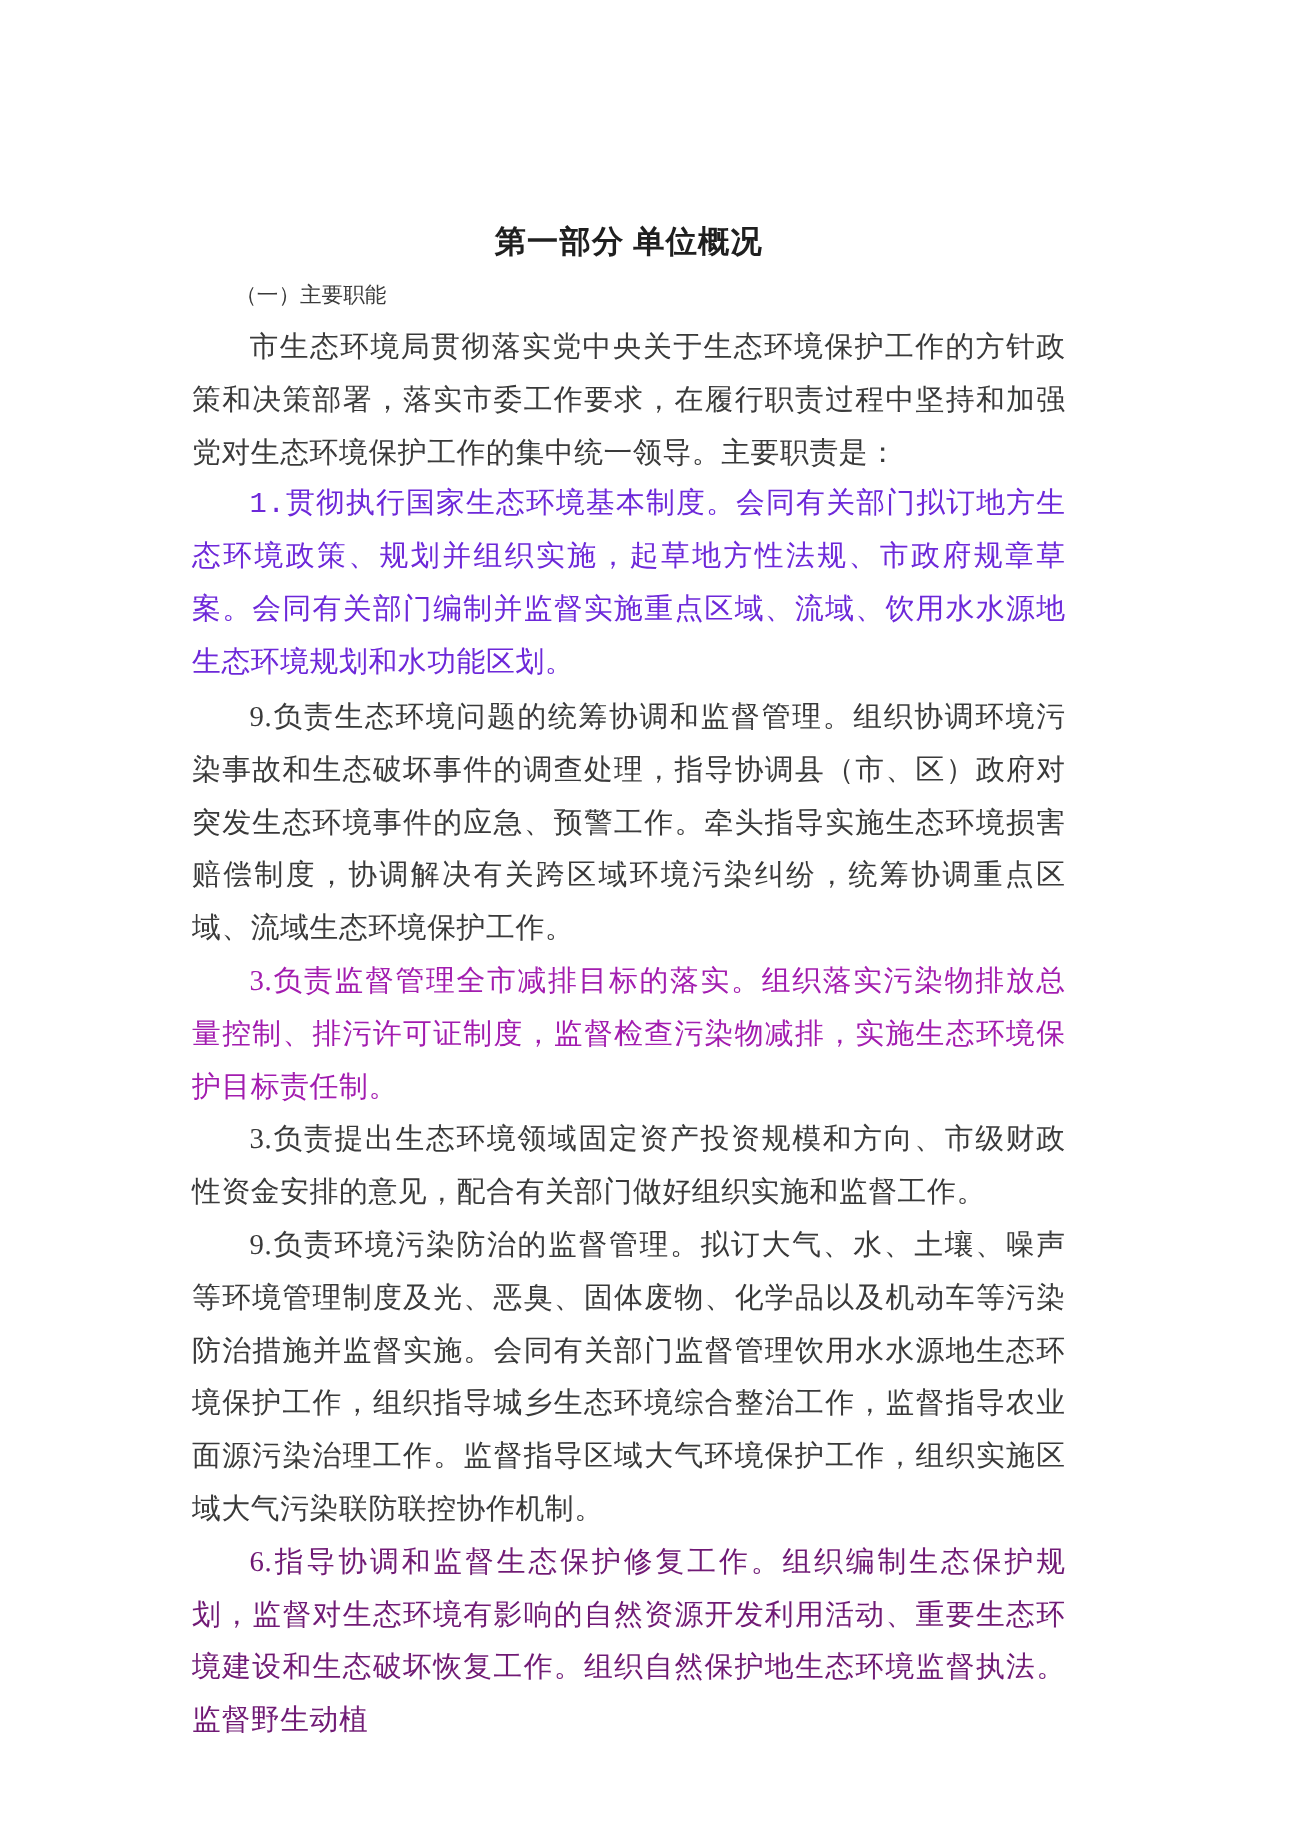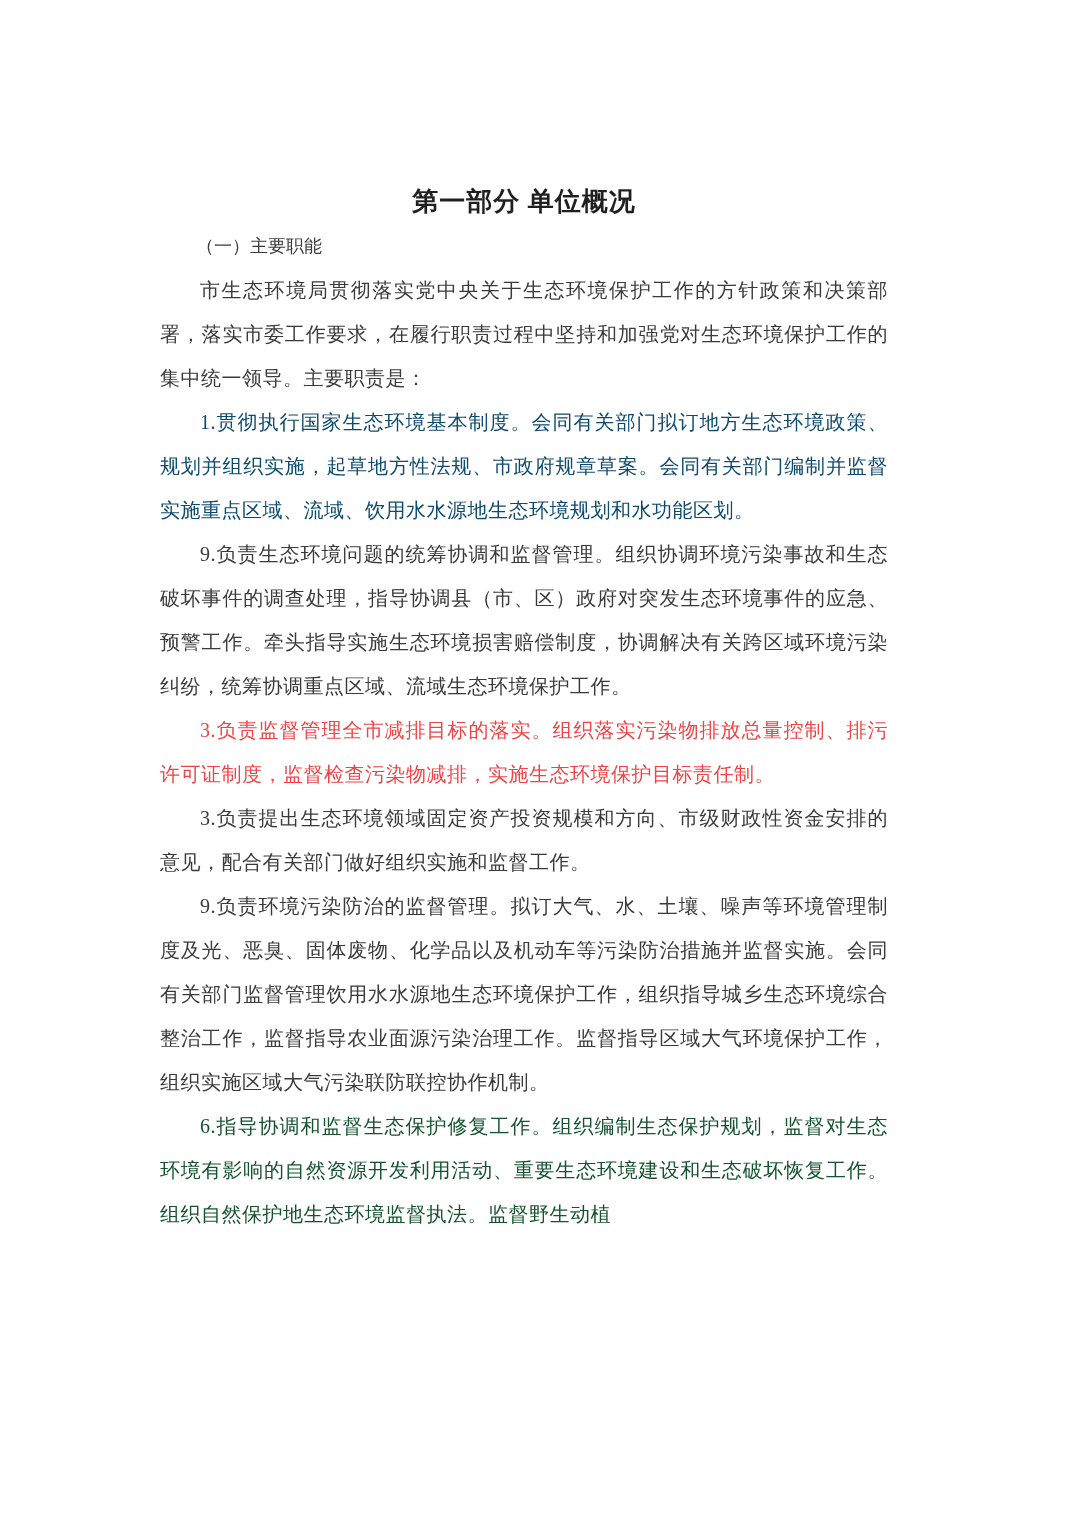--- a/index.html
+++ b/index.html
@@ -27,36 +27,36 @@
     letter-spacing: 1px;
   }
   .section-heading {
     font-size: 18px;
     color: #3a3a3a;
     line-height: 44px;
     text-indent: 2em;
     font-weight: normal;
   }
   .para {
-    font-size: 20px;
+    font-size: 24px;
     color: #3a3a3a;
     line-height: 44px;
     text-indent: 2em;
     text-align: justify;
     letter-spacing: 0.5px;
   }
 </style>
 </head>
 <body style="background: rgb(255, 255, 255);">
 
 <div class="page">
   <h1 class="doc-title" style="color: rgb(31, 31, 31);">第一部分 单位概况</h1>
   <p class="section-heading" style="color: rgb(58, 58, 58);">（一）主要职能</p>
   <p class="para" style="color: rgb(58, 58, 58);">市生态环境局贯彻落实党中央关于生态环境保护工作的方针政策和决策部署，落实市委工作要求，在履行职责过程中坚持和加强党对生态环境保护工作的集中统一领导。主要职责是：</p>
   <div id="numbered-paragraphs">
-      <p class="para" style="color: #0c4a6e;">1.贯彻执行国家生态环境基本制度。会同有关部门拟订地方生态环境政策、规划并组织实施，起草地方性法规、市政府规章草案。会同有关部门编制并监督实施重点区域、流域、饮用水水源地生态环境规划和水功能区划。</p>
+      <p class="para" style="color: #6d28d9; font-family: Liberation Mono, monospace;">1.贯彻执行国家生态环境基本制度。会同有关部门拟订地方生态环境政策、规划并组织实施，起草地方性法规、市政府规章草案。会同有关部门编制并监督实施重点区域、流域、饮用水水源地生态环境规划和水功能区划。</p>
       <p class="para" style="color: rgb(58, 58, 58);">9.负责生态环境问题的统筹协调和监督管理。组织协调环境污染事故和生态破坏事件的调查处理，指导协调县（市、区）政府对突发生态环境事件的应急、预警工作。牵头指导实施生态环境损害赔偿制度，协调解决有关跨区域环境污染纠纷，统筹协调重点区域、流域生态环境保护工作。</p>
-      <p class="para" style="color: #ef4444;">3.负责监督管理全市减排目标的落实。组织落实污染物排放总量控制、排污许可证制度，监督检查污染物减排，实施生态环境保护目标责任制。</p>
+      <p class="para" style="color: #a21caf;">3.负责监督管理全市减排目标的落实。组织落实污染物排放总量控制、排污许可证制度，监督检查污染物减排，实施生态环境保护目标责任制。</p>
       <p class="para" style="color: rgb(58, 58, 58);">3.负责提出生态环境领域固定资产投资规模和方向、市级财政性资金安排的意见，配合有关部门做好组织实施和监督工作。</p>
       <p class="para" style="color: rgb(58, 58, 58);">9.负责环境污染防治的监督管理。拟订大气、水、土壤、噪声等环境管理制度及光、恶臭、固体废物、化学品以及机动车等污染防治措施并监督实施。会同有关部门监督管理饮用水水源地生态环境保护工作，组织指导城乡生态环境综合整治工作，监督指导农业面源污染治理工作。监督指导区域大气环境保护工作，组织实施区域大气污染联防联控协作机制。</p>
-      <p class="para" style="color: #14532d;">6.指导协调和监督生态保护修复工作。组织编制生态保护规划，监督对生态环境有影响的自然资源开发利用活动、重要生态环境建设和生态破坏恢复工作。组织自然保护地生态环境监督执法。监督野生动植</p>
+      <p class="para" style="color: #701a75;">6.指导协调和监督生态保护修复工作。组织编制生态保护规划，监督对生态环境有影响的自然资源开发利用活动、重要生态环境建设和生态破坏恢复工作。组织自然保护地生态环境监督执法。监督野生动植</p>
     </div>
 </div>
 
 </body></html>

